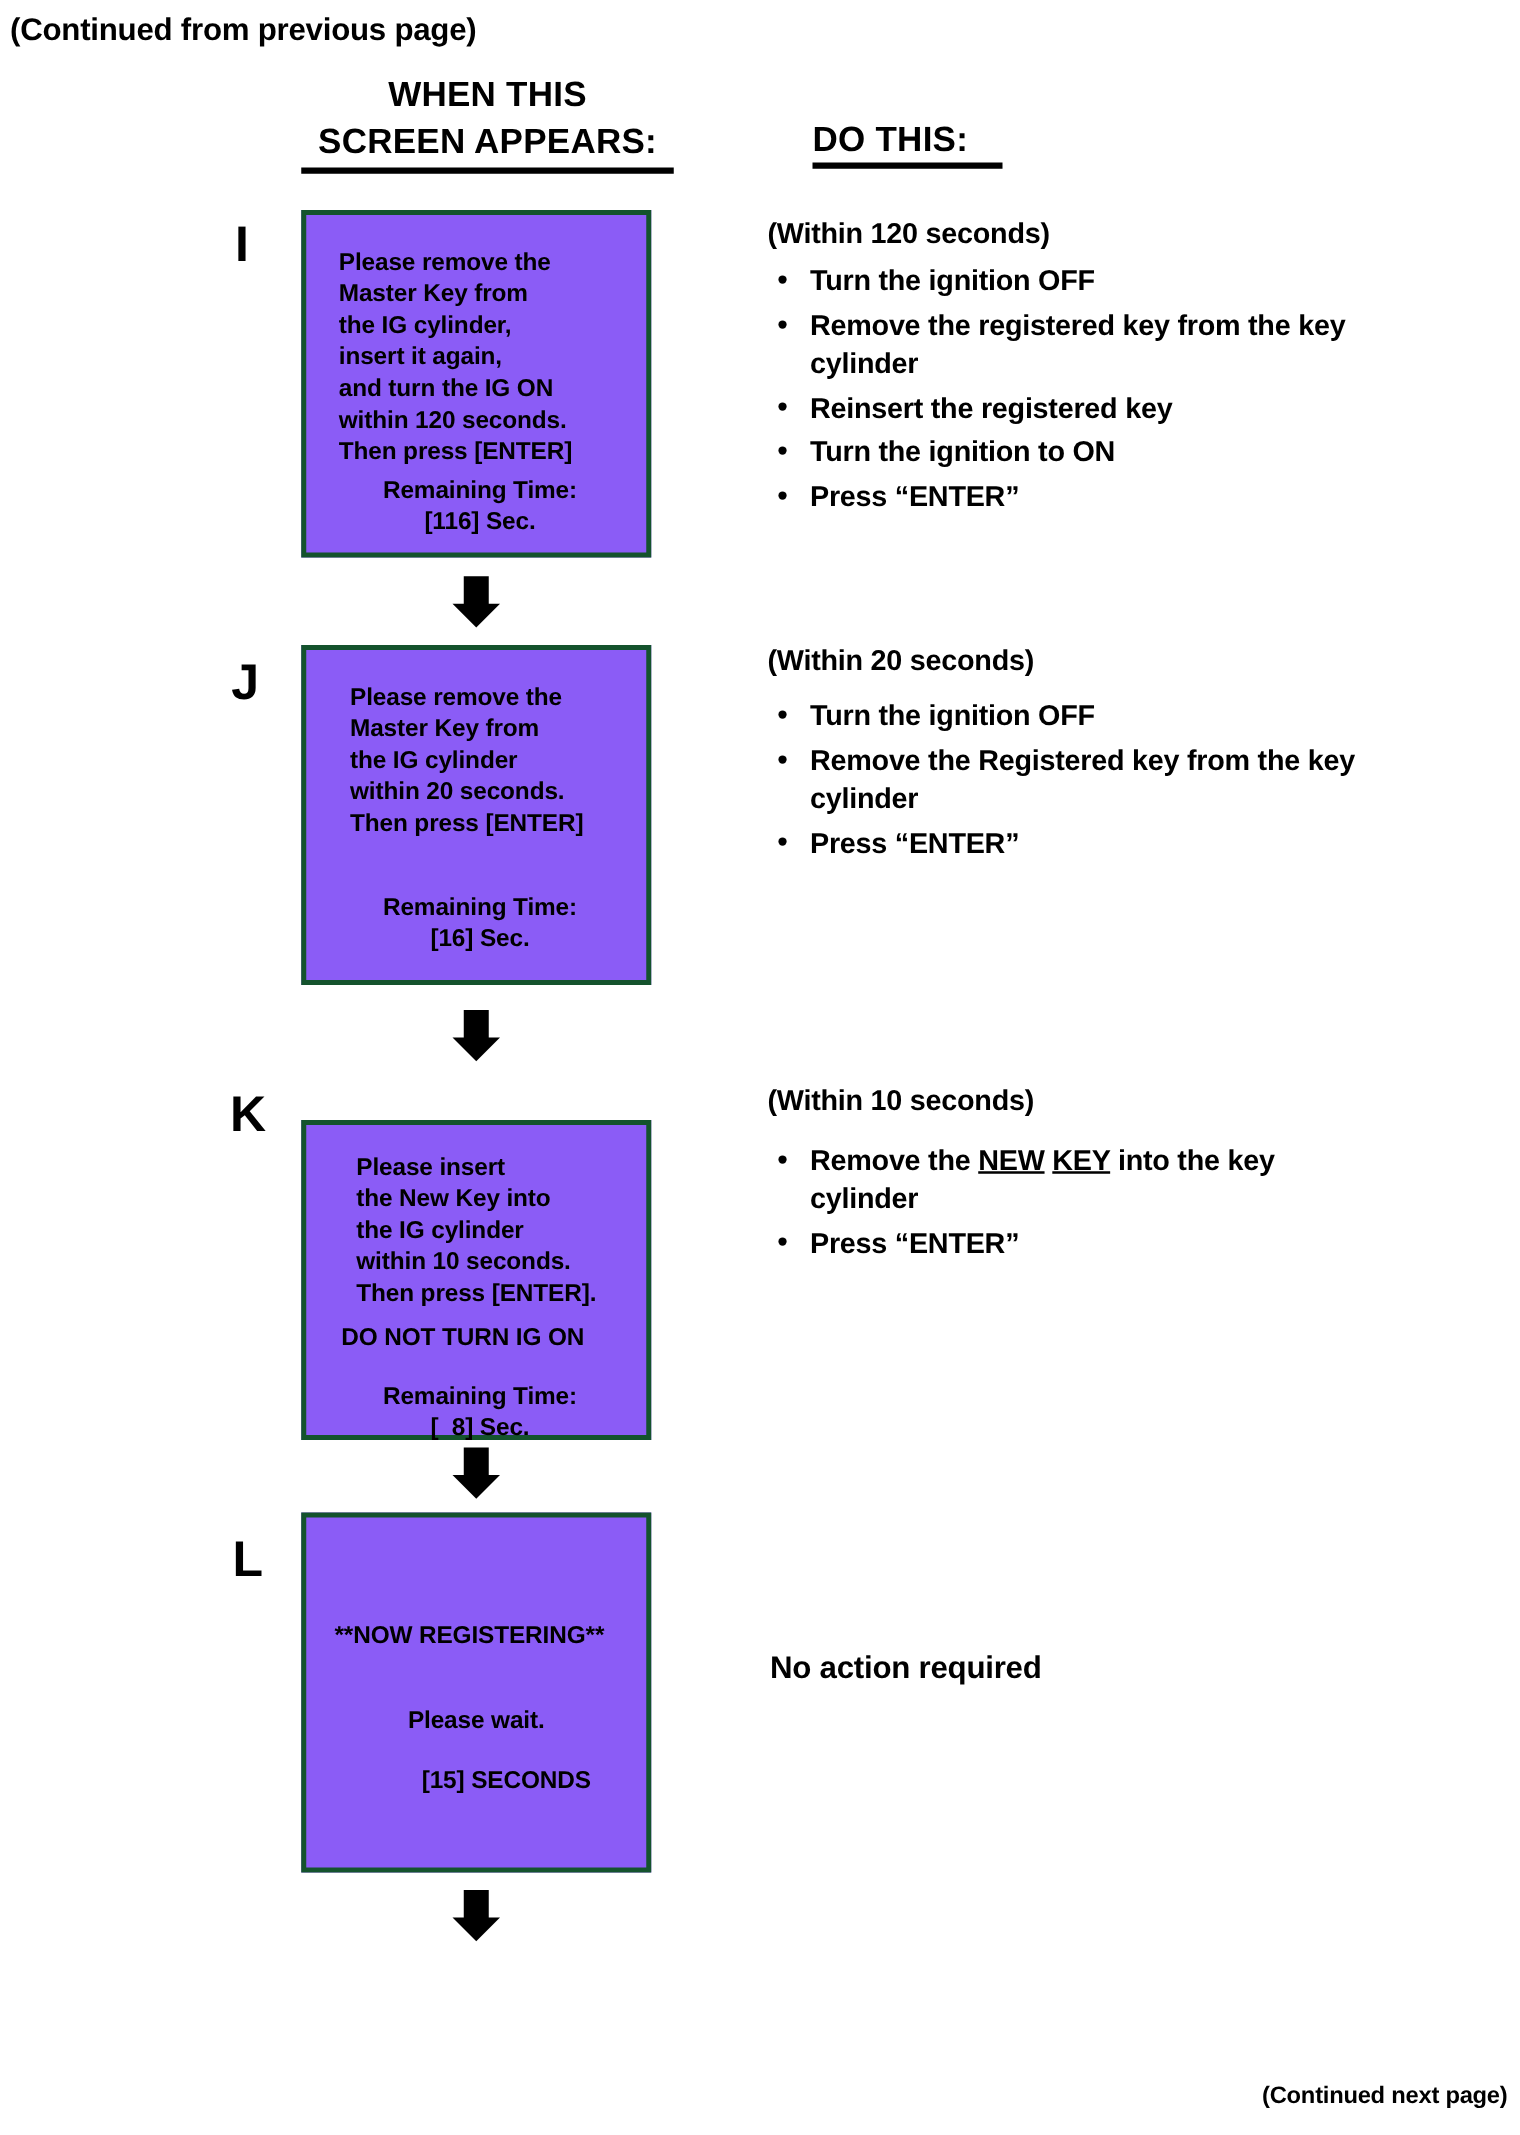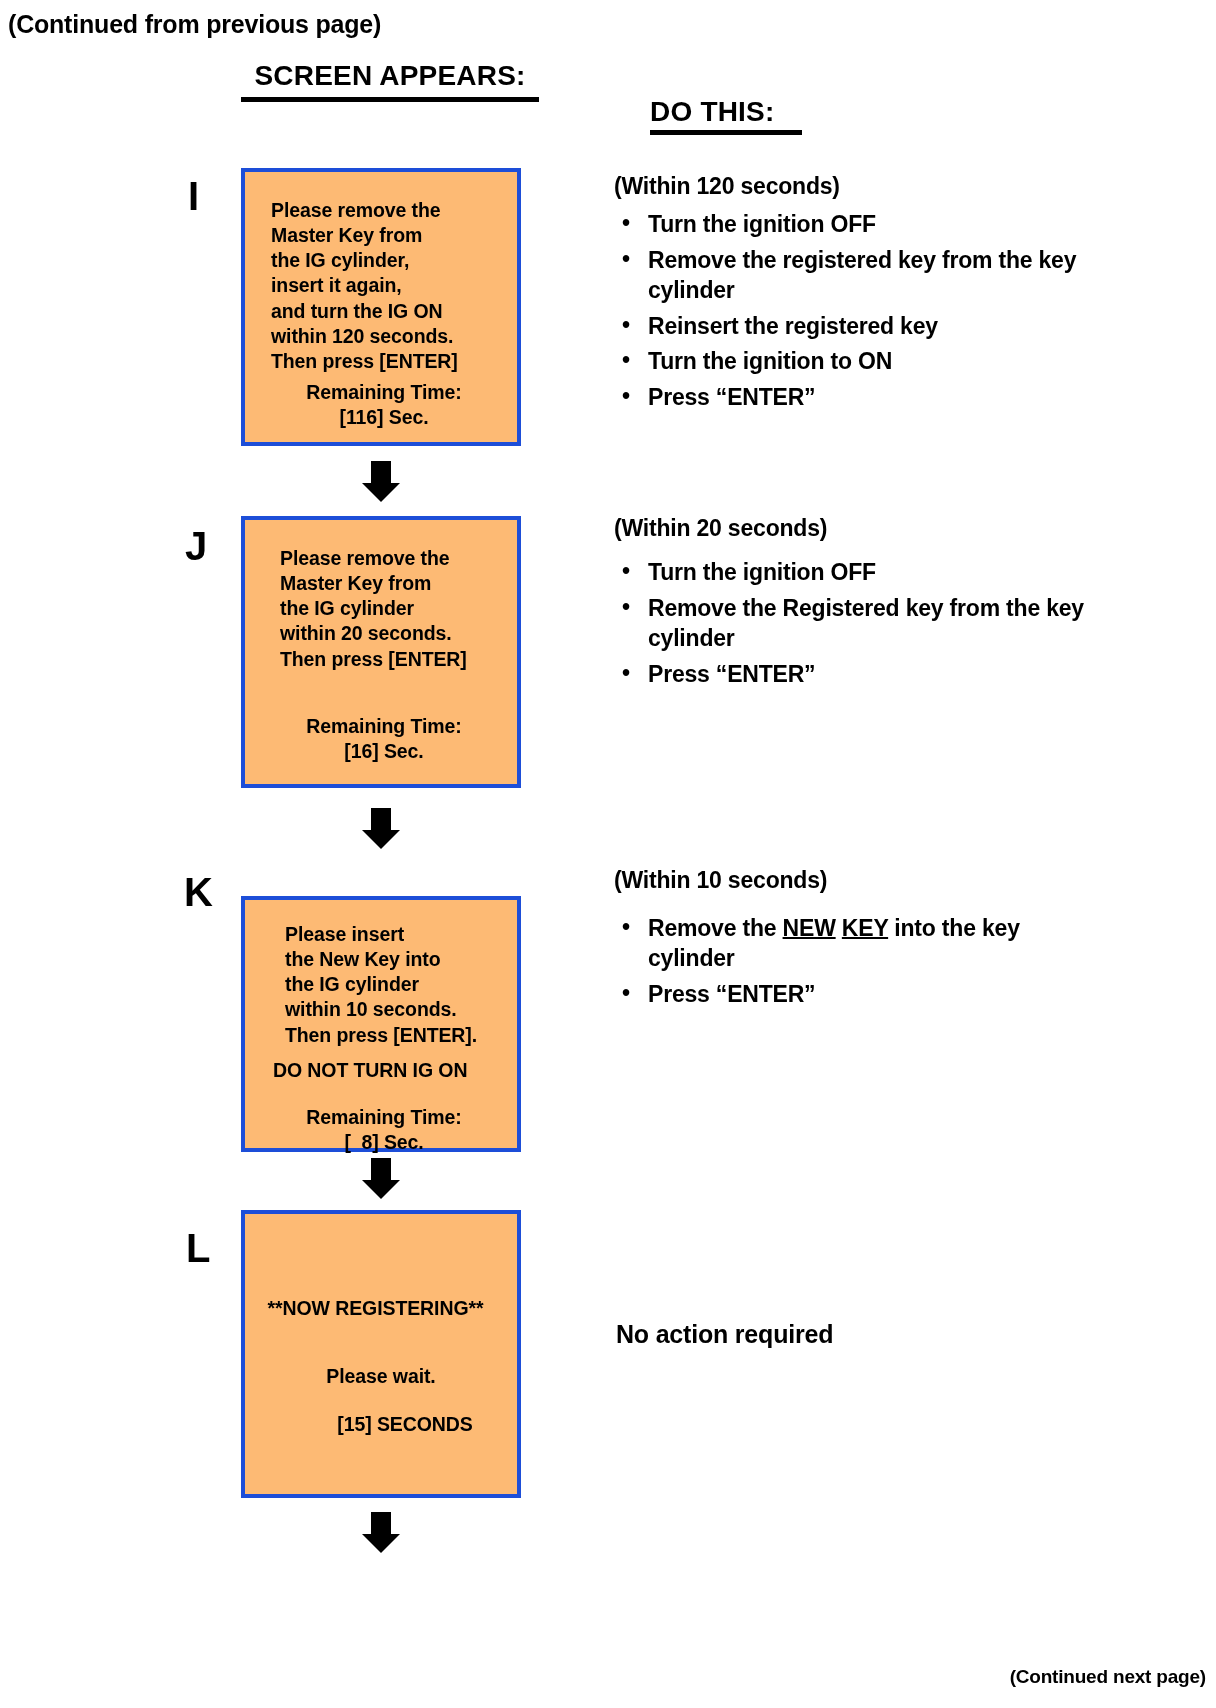--- a/index.html
+++ b/index.html
@@ -75,22 +75,22 @@
 
   
   .step-letter {
     position: absolute;
     font-size: 40px;
     font-weight: bold;
     line-height: 1;
   }
   .screen-box {
     position: absolute;
-    border: 4px solid #1d4ed8;
-    background: #fdba74;
+    border: 4px solid #14532d;
+    background: #8b5cf6;
     box-sizing: border-box;
   }
   .screen-text {
     position: absolute;
     font-size: 19.5px;
     font-weight: bold;
     line-height: 1.29;
     white-space: pre;
     letter-spacing: -0.1px;
   }
@@ -143,20 +143,21 @@
   u { text-decoration: underline; text-underline-offset: 1px; }
 </style>
 </head>
 <body>
 
 <div class="page">
 
   <div class="cont-prev">(Continued from previous page)</div>
 
   <div class="head-left">
+    <div>WHEN THIS</div>
     <div>SCREEN APPEARS:</div>
     <div class="rule"></div>
   </div>
 
   <div class="head-right">
     <div>DO THIS:</div>
     <div class="rule"></div>
   </div>
 
   <div class="step-letter" style="left:188px; top:176px;">I</div>

